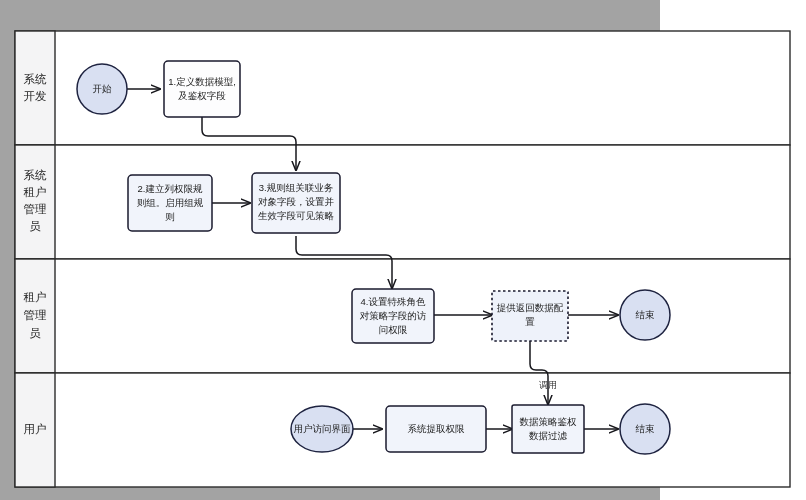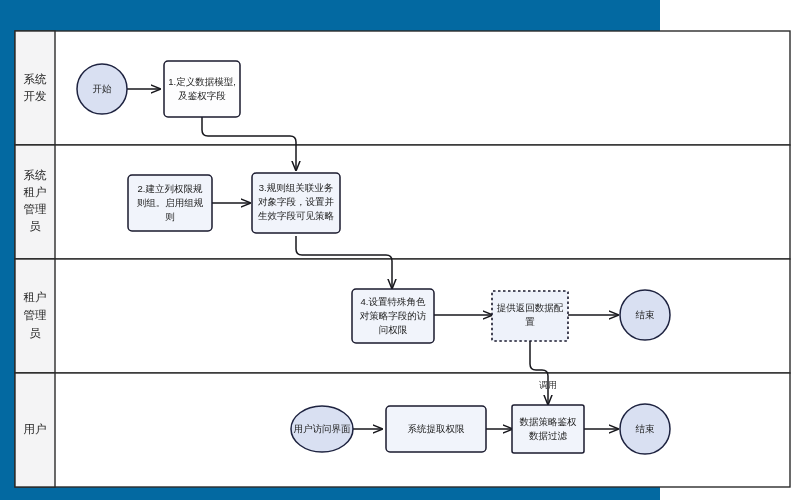--- a/index.html
+++ b/index.html
@@ -8,21 +8,21 @@
     background: #ffffff;
     width: 806px;
     height: 500px;
     overflow: hidden;
     font-family: "Liberation Sans", "DejaVu Sans", sans-serif;
   }
   #canvas {
     position: relative;
     width: 660px;
     height: 500px;
-    background: #0369a1;
+    background: #a3a3a3;
   }
   svg#diagram {
     position: absolute;
     left: 0;
     top: 0;
     width: 806px;
     height: 500px;
   }
   .lane-label-text {
     font-size: 11.5px;

